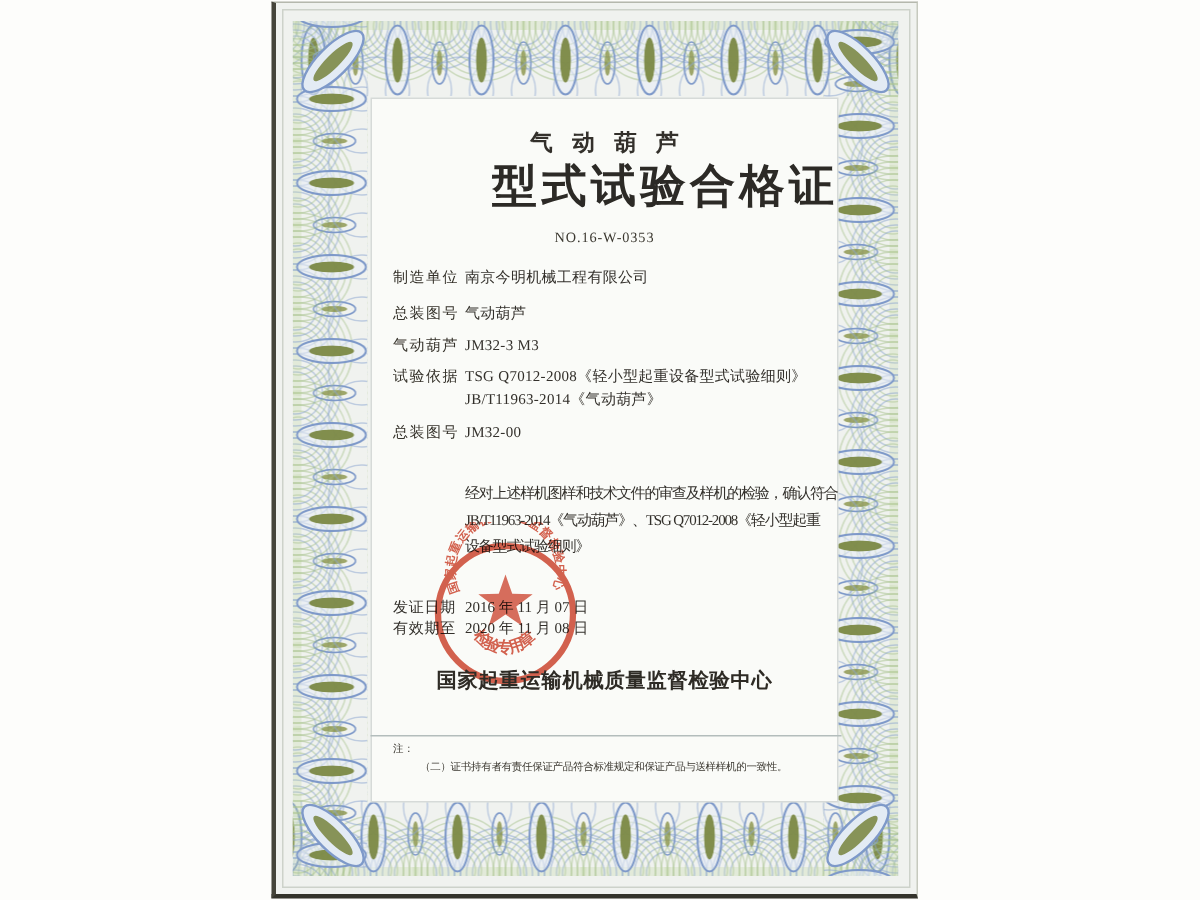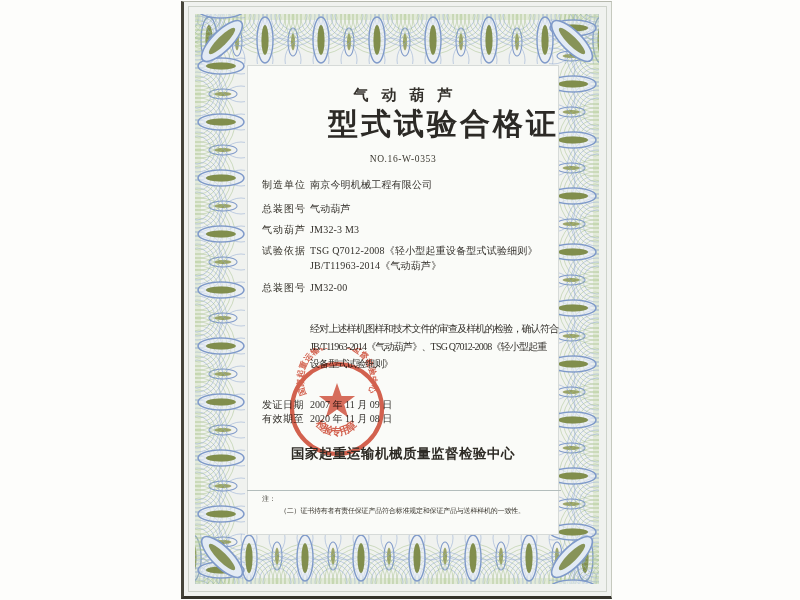--- a/index.html
+++ b/index.html
@@ -143,21 +143,21 @@
     <div class="abs cont" style="top:257px">JB/T11963-2014《气动葫芦》</div>
     <div class="abs row" style="top:279px">
       <span class="lbl">总装图号</span><span class="val">JM32-00</span>
     </div>
 
     <div class="abs stmt" style="top:320px">经对上述样机图样和技术文件的审查及样机的检验，确认符合</div>
     <div class="abs stmt" style="top:338px">JB/T11963-2014《气动葫芦》、TSG Q7012-2008《轻小型起重</div>
     <div class="abs stmt" style="top:355px">设备型式试验细则》</div>
 
     <div class="abs daterow" style="top:396px">
-      <span class="lbl">发证日期</span><span class="val">2007 年 11 月 09 日</span>
+      <span class="lbl">发证日期</span><span class="val">2016 年 11 月 07 日</span>
     </div>
     <div class="abs daterow" style="top:410px">
       <span class="lbl">有效期至</span><span class="val">2020 年 11 月 08 日</span>
     </div>
 
     <svg class="stamp" viewBox="0 0 122 122" aria-hidden="true">
       <circle cx="61" cy="61" r="45" fill="none" stroke="#d0442e" stroke-width="4.2"></circle>
       <path fill="#d0442e" fill-opacity=".92" d="M61,35 L65.5,47.9 L79.1,48.1 L68.2,56.3 L72.2,69.4 L61,61.6 L49.8,69.4 L53.8,56.3 L42.9,48.1 L56.5,47.9 Z"></path>
       <defs>
         <path id="ringpath" d="M30.2,46.6 A34,34 0 1 1 91.8,46.6" fill="none"></path>

